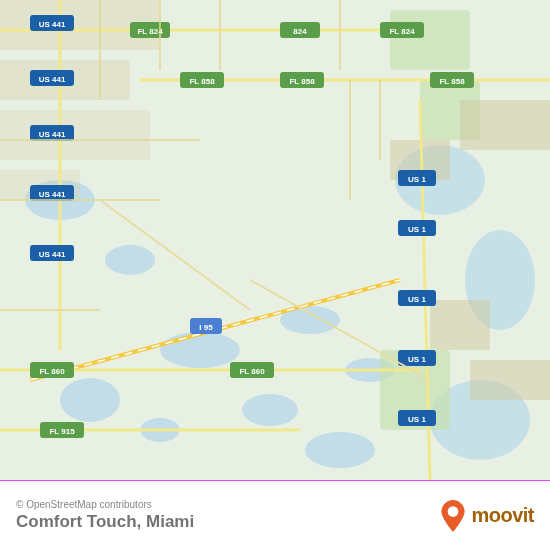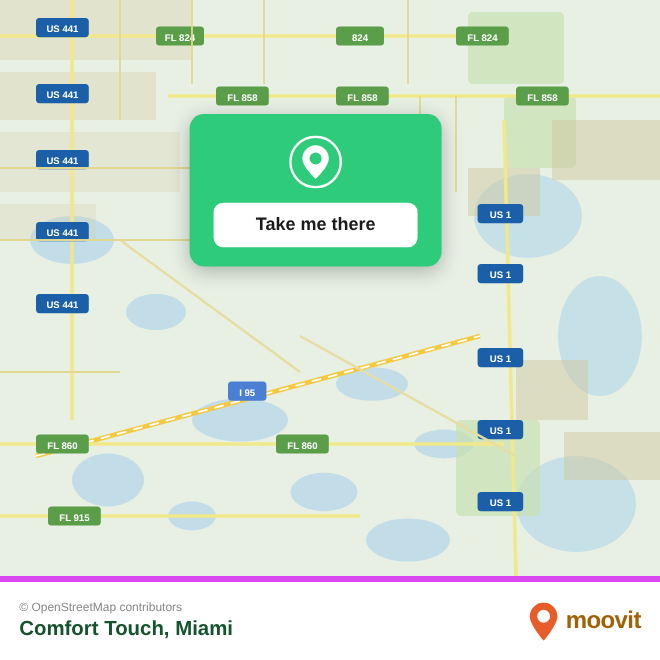--- a/index.html
+++ b/index.html
@@ -57,37 +57,37 @@
 
     
     #bottom-bar {
       width: 550px;
       height: 70px;
       background: white;
       display: flex;
       align-items: center;
       justify-content: space-between;
       padding: 0 16px;
-      border-top: 5px solid #d946ef;
+      border-top: 1px solid #d946ef;
     }
 
     #bottom-left {
       display: flex;
       flex-direction: column;
     }
 
     #attribution {
       font-size: 10px;
       color: #888;
     }
 
     #location-name {
       font-size: 17px;
       font-weight: 600;
-      color: #14532d;
+      color: #737373;
       margin-top: 2px;
     }
 
     #moovit-logo {
       display: flex;
       align-items: center;
       gap: 4px;
     }
 
     #moovit-pin {
@@ -200,30 +200,20 @@
     <line x1="160" y1="0" x2="160" y2="70" stroke="#e0d890" stroke-width="1.5"></line>
     <line x1="220" y1="0" x2="220" y2="70" stroke="#e0d890" stroke-width="1.5"></line>
     <line x1="340" y1="0" x2="340" y2="70" stroke="#e0d890" stroke-width="1.5"></line>
     <line x1="380" y1="80" x2="380" y2="160" stroke="#e0d890" stroke-width="1.5"></line>
     <line x1="350" y1="80" x2="350" y2="200" stroke="#e0d890" stroke-width="1.5"></line>
 
     <line x1="100" y1="200" x2="250" y2="310" stroke="#e8dda0" stroke-width="2"></line>
     <line x1="250" y1="280" x2="430" y2="380" stroke="#e8dda0" stroke-width="2"></line>
   </svg>
 
-  <div id="popup-card">
-
-    <svg id="popup-pin-icon" viewBox="0 0 44 44" xmlns="http://www.w3.org/2000/svg">
-      <circle cx="22" cy="22" r="21" fill="none" stroke="white" stroke-width="2"></circle>
-      <path d="M22 8 C16 8 11 13 11 19 C11 26 22 36 22 36 C22 36 33 26 33 19 C33 13 28 8 22 8 Z" fill="white"></path>
-      <circle cx="22" cy="19" r="5" fill="#2ecc7a"></circle>
-    </svg>
-
-    <button id="popup-button">Take me there</button>
-  </div>
 </div>
 
 <div id="bottom-bar">
   <div id="bottom-left">
     <span id="attribution">© OpenStreetMap contributors</span>
     <span id="location-name">Comfort Touch, Miami</span>
   </div>
 
   <div id="moovit-logo">
 

